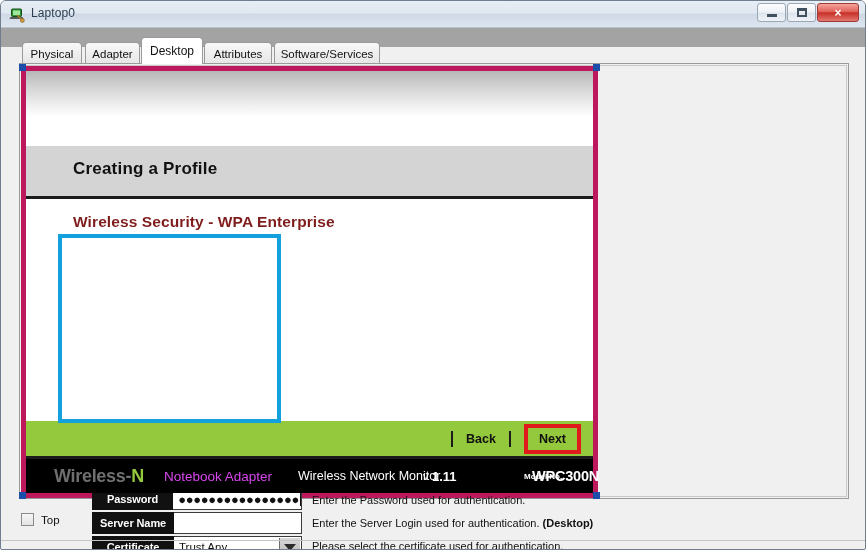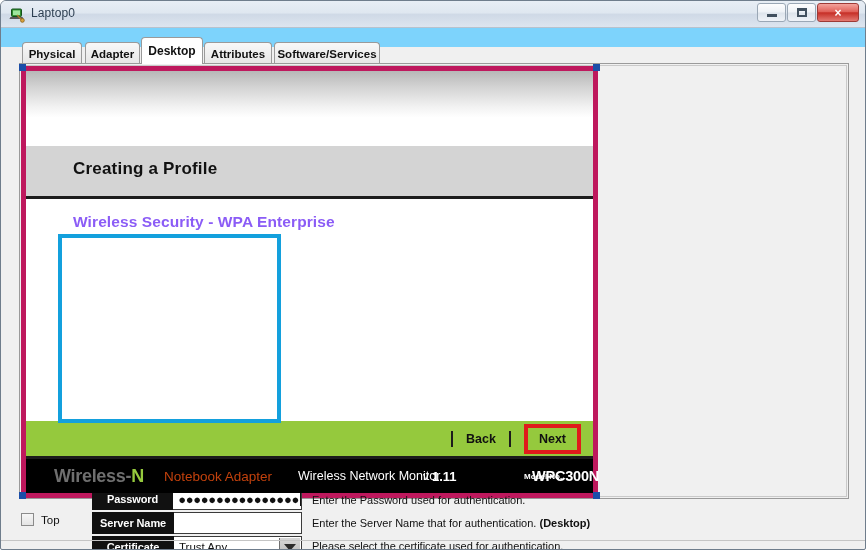--- a/index.html
+++ b/index.html
@@ -83,22 +83,21 @@
     box-sizing: border-box;
     border: 2px solid #41505f;
     border-top-width: 3px;
   }
 
   
   #tabstrip {
     position: absolute;
     left: 0; top: 27px;
     width: 866px; height: 19px;
-    background: #7dd3fc;
-    font-weight: bold;
+    background: #a3a3a3;
   }
   .tab {
     position: absolute;
     top: 14px;
     height: 22px;
     box-sizing: border-box;
     background: linear-gradient(to bottom, #f8f8f8 0%, #e6e6e6 100%);
     border: 1px solid #9a9a9a;
     border-bottom: none;
     border-radius: 4px 4px 0 0;
@@ -191,21 +190,21 @@
     position: absolute;
     left: 0; top: 128px;
     width: 567px; height: 222px;
     background: #ffffff;
   }
   #sec-heading {
     position: absolute;
     left: 47px; top: 14px;
     font-size: 15.5px;
     font-weight: bold;
-    color: #8b5cf6;
+    color: #7f1d1d;
     letter-spacing: .1px;
   }
 
   
   #form-highlight {
     position: absolute;
     left: 57px; top: 233px;
     width: 223px; height: 189px;
     box-sizing: border-box;
     border: 4px solid #13a0dd;
@@ -358,21 +357,21 @@
     color: #6f6f6f;
     letter-spacing: -0.3px;
   }
   #brand-n {
     color: #95c93d;
   }
   #brand-adapter {
     position: absolute;
     left: 138px;
     font-size: 13.5px;
-    color: #c2410c;
+    color: #d946ef;
   }
   #brand-monitor {
     position: absolute;
     left: 272px;
     font-size: 12.5px;
     color: #ffffff;
   }
   #brand-v {
     position: absolute;
     left: 397px;
@@ -536,21 +535,21 @@
               </span>
           </div>
         </div>
 
       </div>
 
       <div id="desc-area">
         <div class="desc" style="top:0px;"><span>Please select the authentication method that you use to access your network.</span></div>
         <div class="desc" style="top:33px;"><span>Enter the Login Name used for authentication.</span></div>
         <div class="desc" style="top:56px;"><span>Enter the Password used for authentication.</span></div>
-        <div class="desc" style="top:79px;"><span>Enter the Server Name that for authentication. </span><b>(Desktop)</b></div>
+        <div class="desc" style="top:79px;"><span>Enter the Server Login used for authentication. </span><b>(Desktop)</b></div>
         <div class="desc" style="top:102px;"><span>Please select the certificate used for authentication.</span></div>
 
       </div>
     </div>
 
     <div id="navbar">
       <div id="nav-links">
         <span class="nav-sep"></span>
         <span class="navbtn">Back</span>
         <span class="nav-sep"></span>

